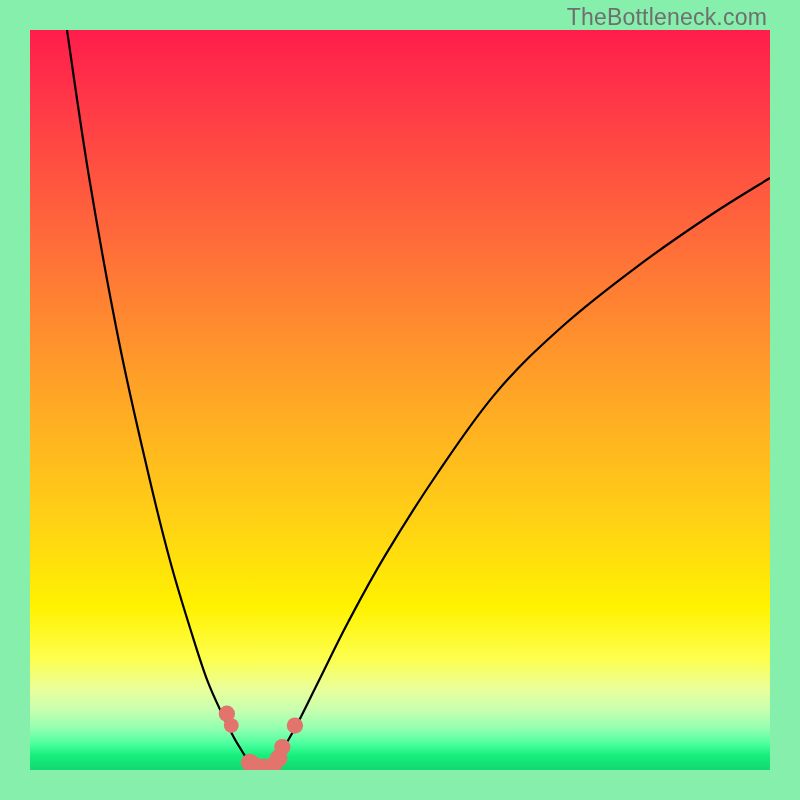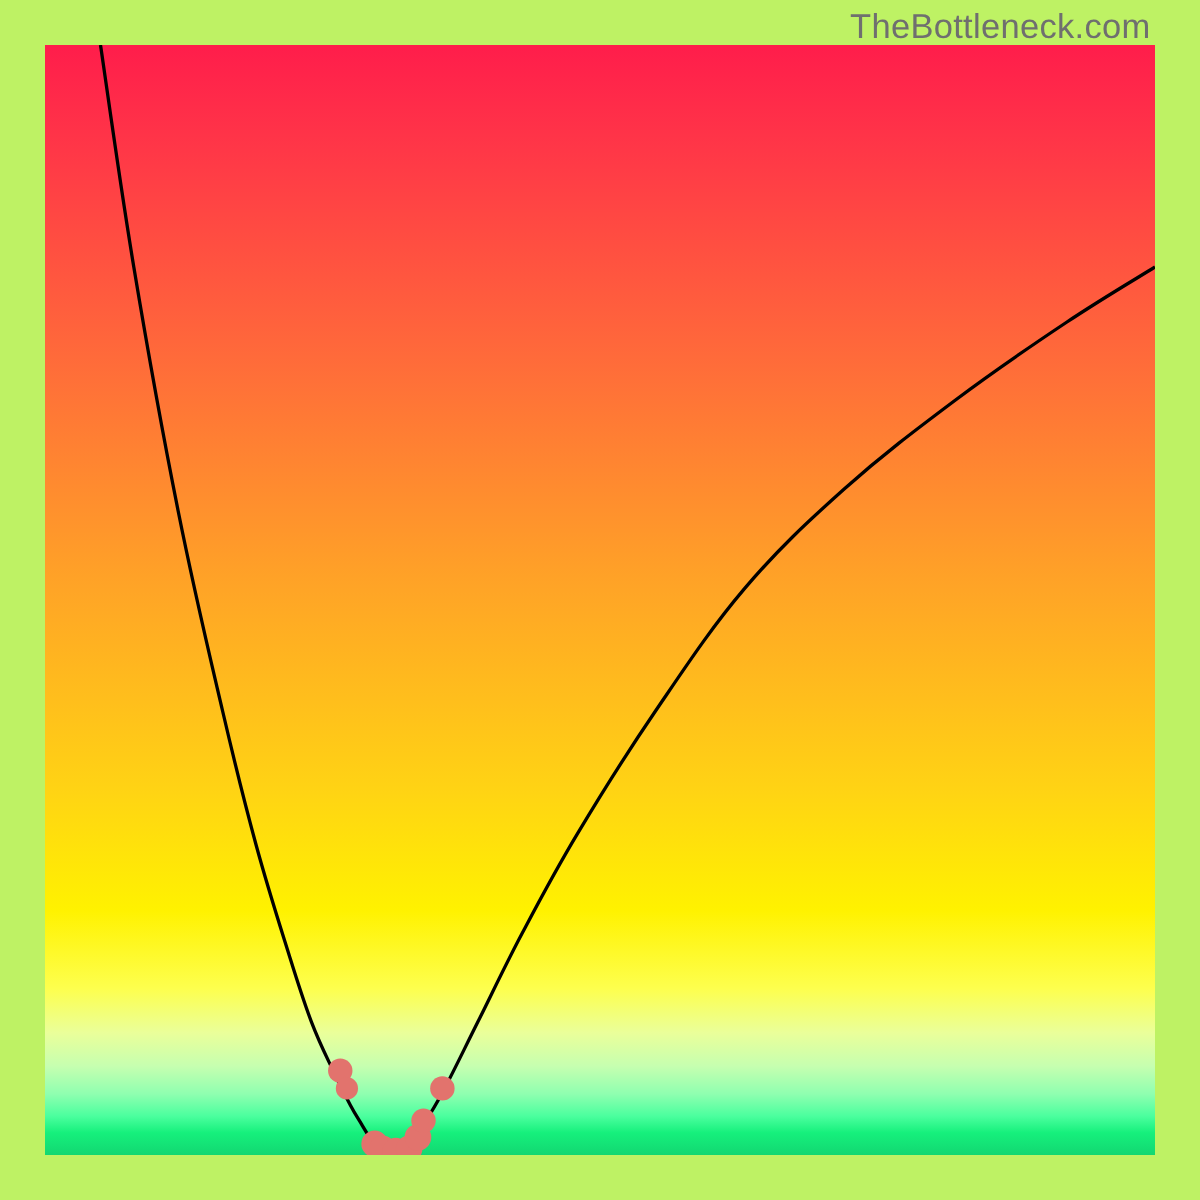--- a/index.html
+++ b/index.html
@@ -8,21 +8,21 @@
     width: 800px;
     height: 800px;
     background: #000;
     overflow: hidden;
     font-family: Arial, Helvetica, sans-serif;
   }
   .frame {
     position: absolute;
     left: 0; top: 0;
     width: 800px; height: 800px;
-    background: #bef264;
+    background: #86efac;
   }
   .plot {
     position: absolute;
     left: 30px;
     top: 30px;
     width: 740px;
     height: 740px;
     overflow: hidden;
   }
   .gradient {

